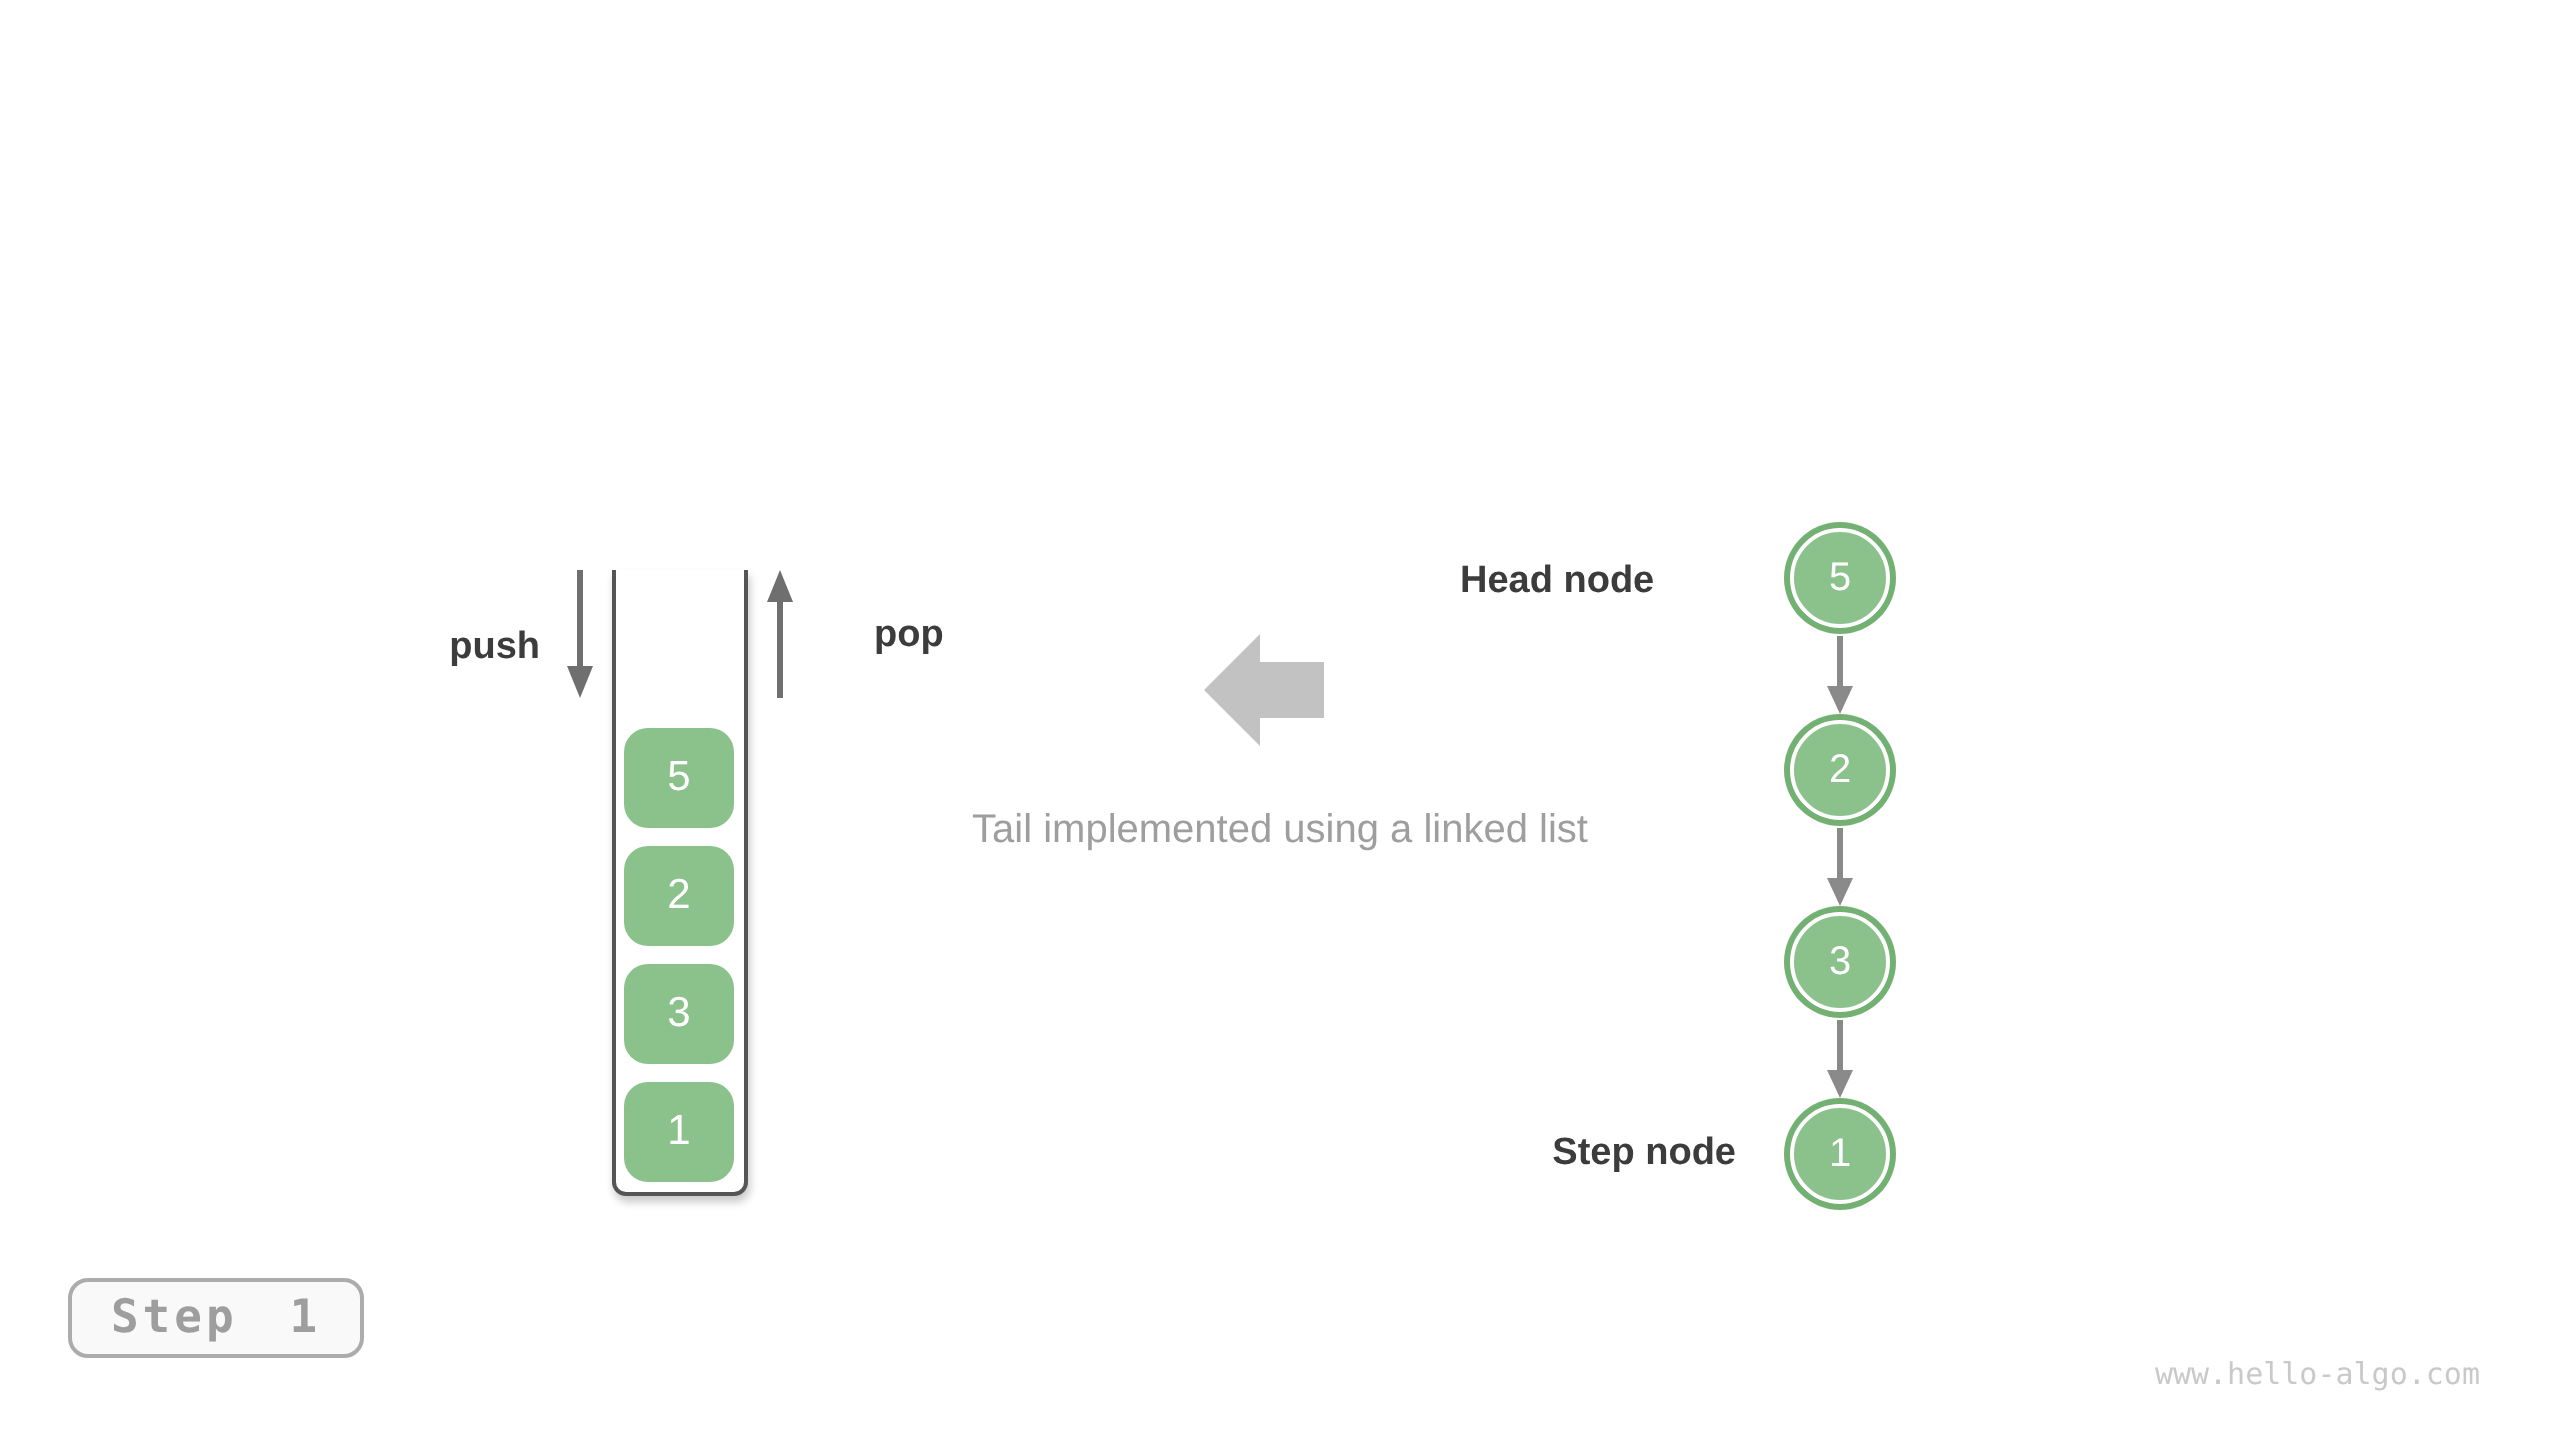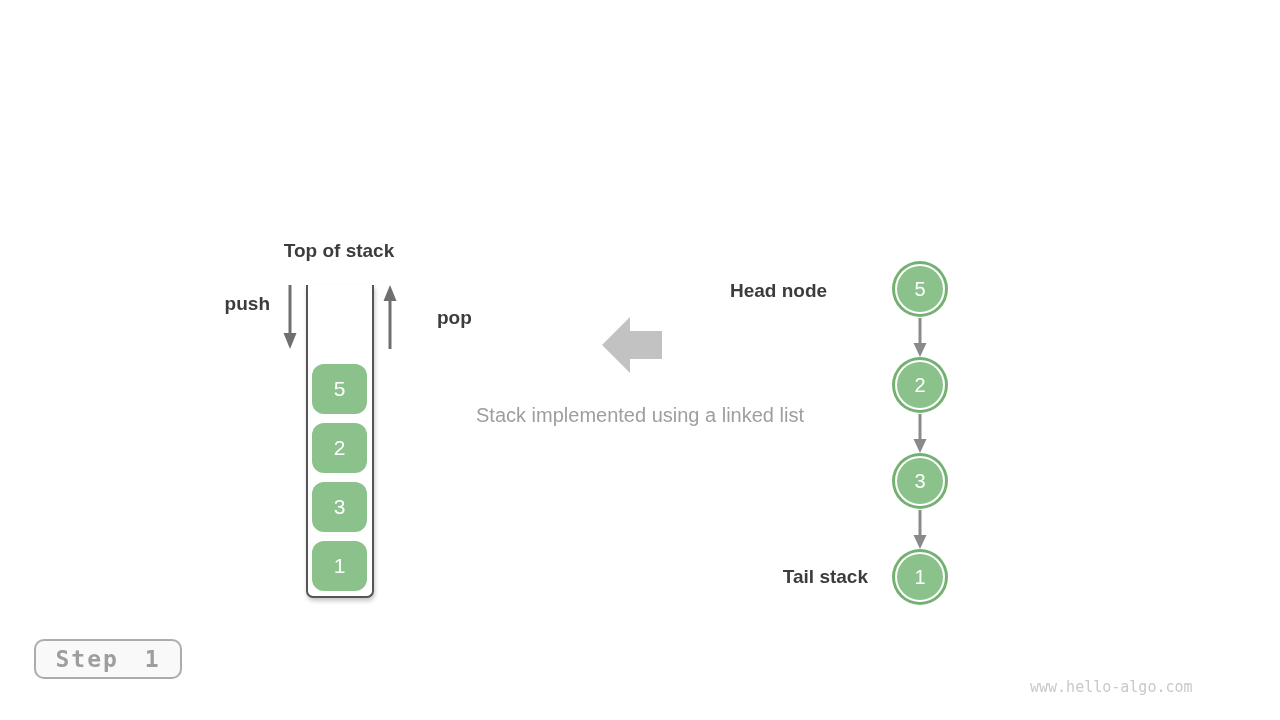--- a/index.html
+++ b/index.html
@@ -51,38 +51,37 @@
   }
   
   #step-badge{
     position:absolute;left:34px;top:639px;width:148px;height:40px;box-sizing:border-box;
     border:2px solid var(--step-border);border-radius:10px;background:#f9f9f9;
     display:flex;align-items:center;justify-content:center;
     font-family:"DejaVu Sans Mono", monospace;font-weight:bold;font-size:23px;
     color:var(--step-text);letter-spacing:2px;word-spacing:10px;
   }
   #watermark{
-    position:absolute;left:1030px;top:678px;width:210px;text-align:left;
+    position:absolute;left:1030px;top:678px;width:210px;text-align:right;
     font-family:"DejaVu Sans Mono", monospace;font-size:15px;color:var(--watermark-text);
   }
 </style>
 </head>
 <body>
 
 <div id="canvas">
 
-  <div class="dark-label" style="left:239px;top:240px;width:200px;text-align:center;">Top of stack</div>
 
   <div class="v-arrow" id="push-arrow">
     <svg width="20" height="66" viewBox="0 0 20 66">
       <line x1="10" y1="1" x2="10" y2="51" stroke="currentColor" stroke-width="3"></line>
       <polygon points="3.5,49 16.5,49 10,65" fill="currentColor"></polygon>
     </svg>
   </div>
-  <div class="dark-label" style="left:175px;top:293px;width:95px;text-align:right;">push</div>
+  <div class="dark-label" style="left:175px;top:313px;width:95px;text-align:right;">push</div>
 
   <div class="v-arrow" id="pop-arrow">
     <svg width="20" height="66" viewBox="0 0 20 66">
       <polygon points="3.5,17 16.5,17 10,1" fill="currentColor"></polygon>
       <line x1="10" y1="15" x2="10" y2="65" stroke="currentColor" stroke-width="3"></line>
     </svg>
   </div>
   <div class="dark-label" style="left:437px;top:307px;width:95px;text-align:left;">pop</div>
 
   <div id="stack-container"></div>
@@ -92,24 +91,24 @@
       <div class="stack-item" style="top: 482px;">3</div>
       <div class="stack-item" style="top: 541px;">1</div>
     </div>
 
 
   <div id="big-arrow">
     <svg width="60" height="56" viewBox="0 0 60 56">
       <polygon points="0,28 28,0 28,14 60,14 60,42 28,42 28,56" fill="currentColor"></polygon>
     </svg>
   </div>
-  <div id="caption">Stack implemented using a linked list</div>
+  <div id="caption">Tail implemented using a linked list</div>
 
   <div class="dark-label" style="left:730px;top:280px;width:144px;text-align:left;">Head node</div>
-  <div class="dark-label" style="left:730px;top:566px;width:138px;text-align:right;">Tail stack</div>
+  <div class="dark-label" style="left:730px;top:566px;width:138px;text-align:right;">Step node</div>
   <div id="list-nodes">
       <div class="list-node" style="top: 261px;">
         <div class="inner">5</div>
       </div>
       <div class="connector" style="top: 318px;"><svg width="20" height="40" viewBox="0 0 20 40">
           <line x1="10" y1="0" x2="10" y2="27" stroke="currentColor" stroke-width="3"></line>
           <polygon points="3.5,25 16.5,25 10,39" fill="currentColor"></polygon>
         </svg></div>
       <div class="list-node" style="top: 357px;">
         <div class="inner">2</div>

